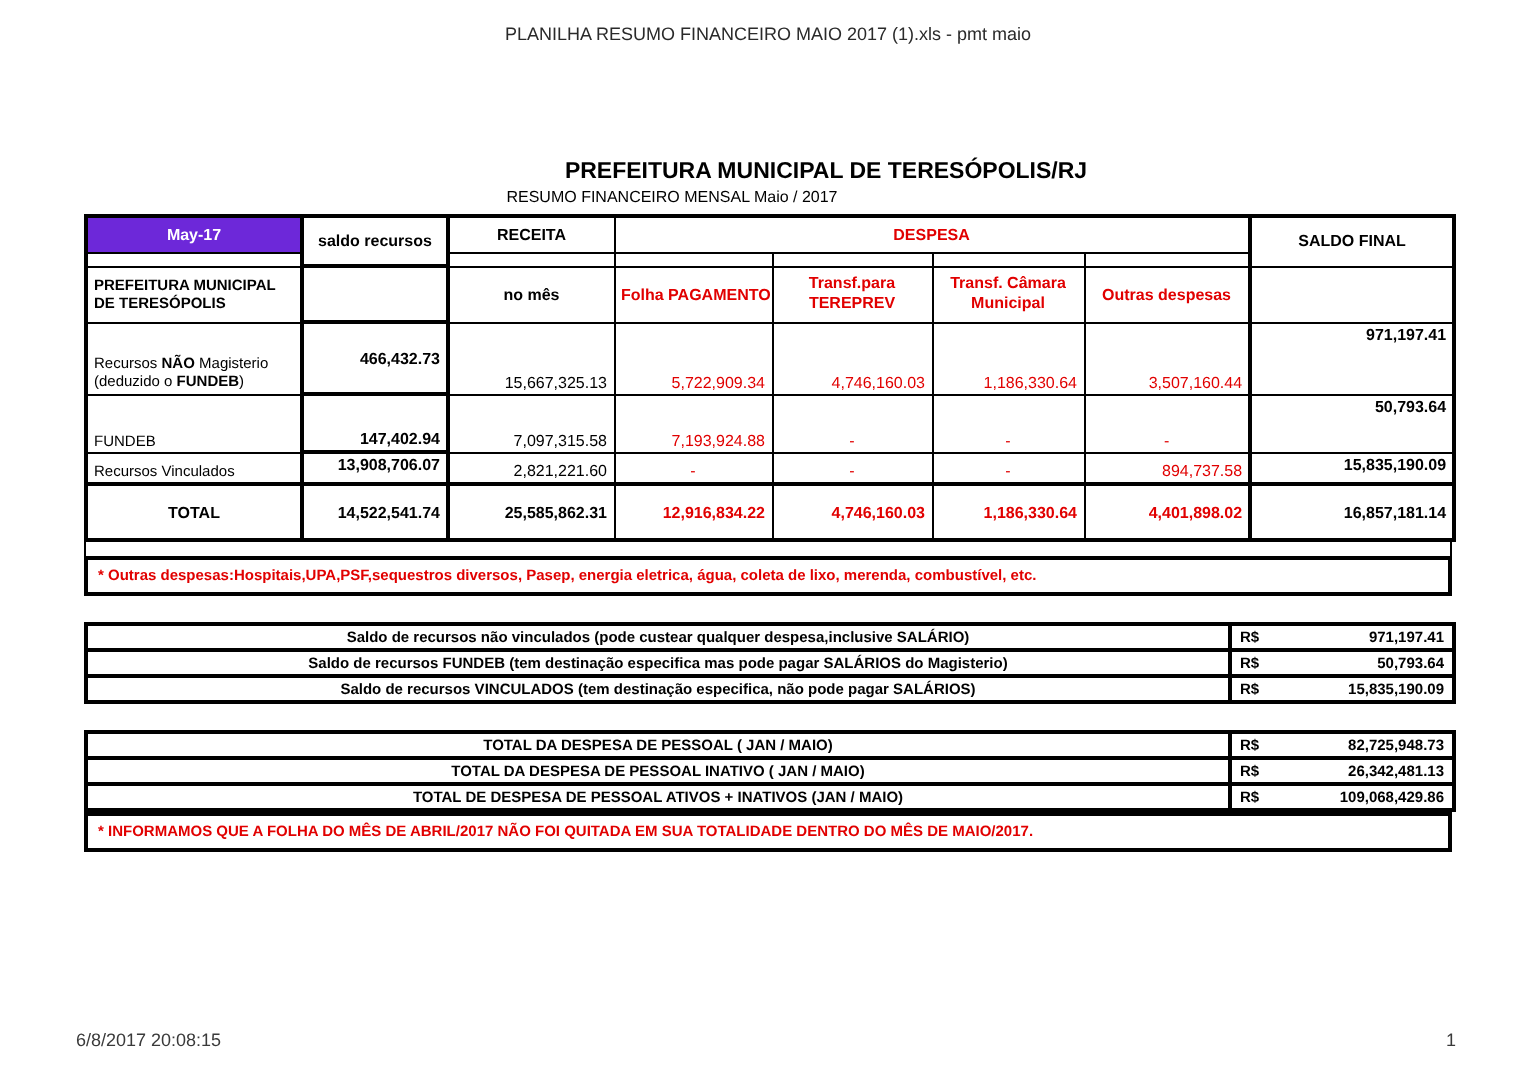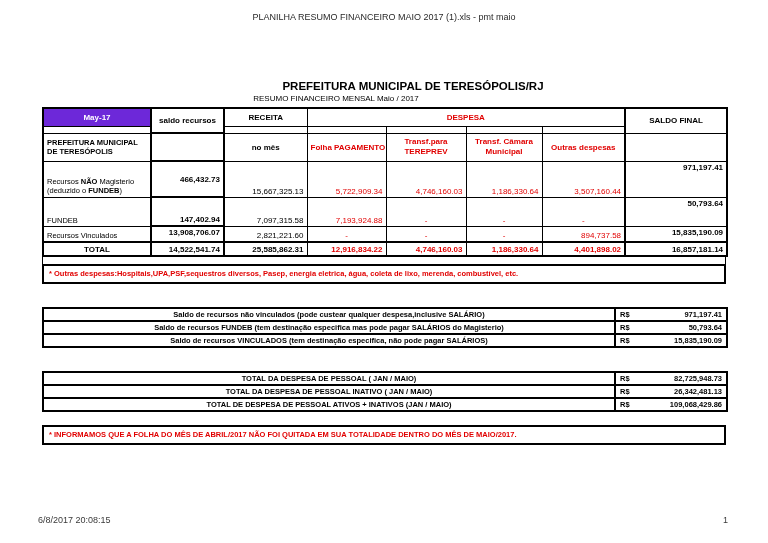--- a/index.html
+++ b/index.html
@@ -35,21 +35,21 @@
   .thk { border:2px solid #000 !important; }
   .thkL { border-left:2px solid #000 !important; }
   .wrap2 { white-space:normal !important; line-height:1.25; }
   tr.total-row td { border-top:2px solid #000; font-weight:bold; }
 
   .strip { border-left:1px solid #000; border-right:1px solid #000; height:7px; }
   .notebox {
     border:2px solid #000; padding:3px 5px 4px 5px;
     font-size:7.5px; font-weight:bold; color:var(--red); white-space:nowrap; overflow:hidden;
   }
-  table.block { margin-top:23px; border:2px solid #000; }
+  table.block { margin-top:13px; border:2px solid #000; }
   table.block td { border:2px solid #000; font-size:7.5px; font-weight:bold; height:13px; padding:1px 4px; }
   .money { display:flex; justify-content:space-between; align-items:center; }
   .footer-date { position:absolute; left:38px; bottom:18px; font-size:9px; color:#3a3a3a; }
   .footer-page { position:absolute; right:40px; bottom:18px; font-size:9px; color:#3a3a3a; }
 </style>
 </head>
 <body>
 
 <div class="print-header">PLANILHA RESUMO FINANCEIRO MAIO 2017 (1).xls - pmt maio</div>
 
@@ -133,21 +133,21 @@
       <td class="lt bot" style="font-size:7.5px">Recursos Vinculados</td>
       <td class="b rt top thk">13,908,706.07</td>
       <td class="rt bot">2,821,221.60</td>
       <td class="ctr bot red">-</td>
       <td class="ctr bot red">-</td>
       <td class="ctr bot red">-</td>
       <td class="rt bot red">894,737.58</td>
       <td class="b rt top thkL">15,835,190.09</td>
     </tr>
 
-    <tr style="height:14px" class="total-row">
+    <tr style="height:28px" class="total-row">
       <td class="ctr">TOTAL</td>
       <td class="rt thk">14,522,541.74</td>
       <td class="rt">25,585,862.31</td>
       <td class="rt red">12,916,834.22</td>
       <td class="rt red">4,746,160.03</td>
       <td class="rt red">1,186,330.64</td>
       <td class="rt red">4,401,898.02</td>
       <td class="rt thkL">16,857,181.14</td>
     </tr>
   </tbody>
@@ -222,17 +222,17 @@
       <td>
             <div class="money">
               <span>R$</span>
               <span>109,068,429.86</span>
             </div>
           </td>
     </tr>
   </tbody>
     </table>
 
-  <div class="notebox" style="margin-top:13px">* INFORMAMOS QUE A FOLHA DO MÊS DE ABRIL/2017 NÃO FOI QUITADA EM SUA TOTALIDADE DENTRO DO MÊS DE MAIO/2017.</div>
+  <div class="notebox" style="">* INFORMAMOS QUE A FOLHA DO MÊS DE ABRIL/2017 NÃO FOI QUITADA EM SUA TOTALIDADE DENTRO DO MÊS DE MAIO/2017.</div>
 </div>
 
 <div class="footer-date">6/8/2017 20:08:15</div>
 <div class="footer-page">1</div>
 
 </body></html>

